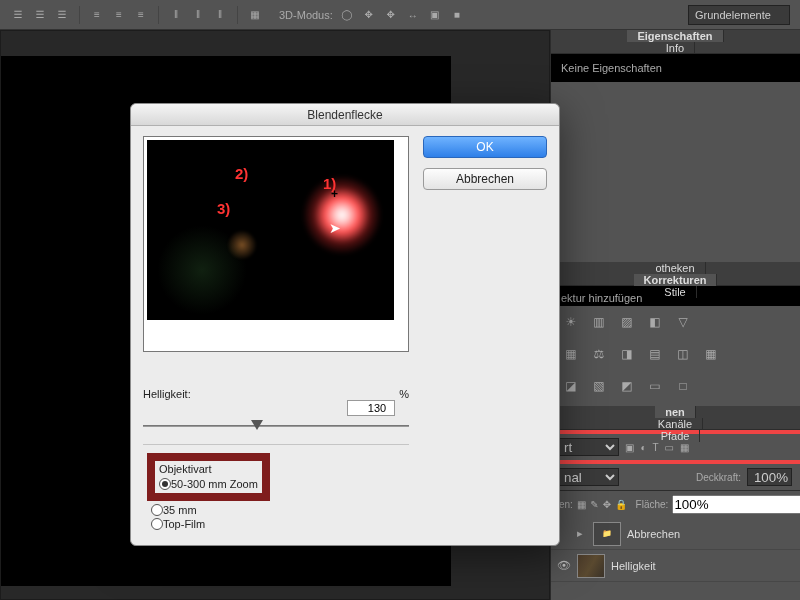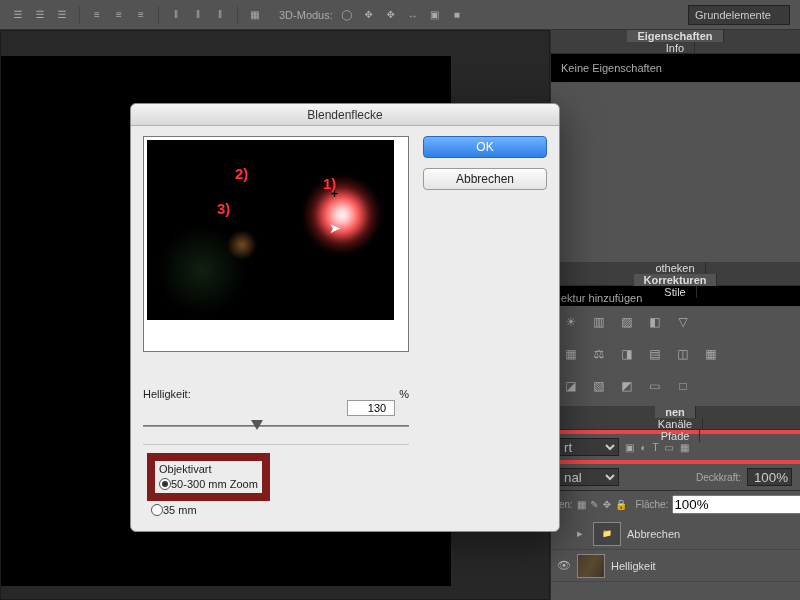--- a/index.html
+++ b/index.html
@@ -220,20 +220,24 @@
           <div class="lens-title">Objektivart</div>
           <div class="radio-row">
             <span class="radio on"></span>
             <span>50-300 mm Zoom</span>
           </div>
         </div>
         <div class="radio-row">
           <span class="radio"></span>
           <span>35 mm</span>
         </div>
+        <div class="radio-row">
+          <span class="radio"></span>
+          <span>Top-Film</span>
+        </div>
       </div>
     </div>
 
     <div class="button-col">
       <button class="btn primary">OK</button>
       <button class="btn">Abbrechen</button>
     </div>
   </div>
 </div>
 

